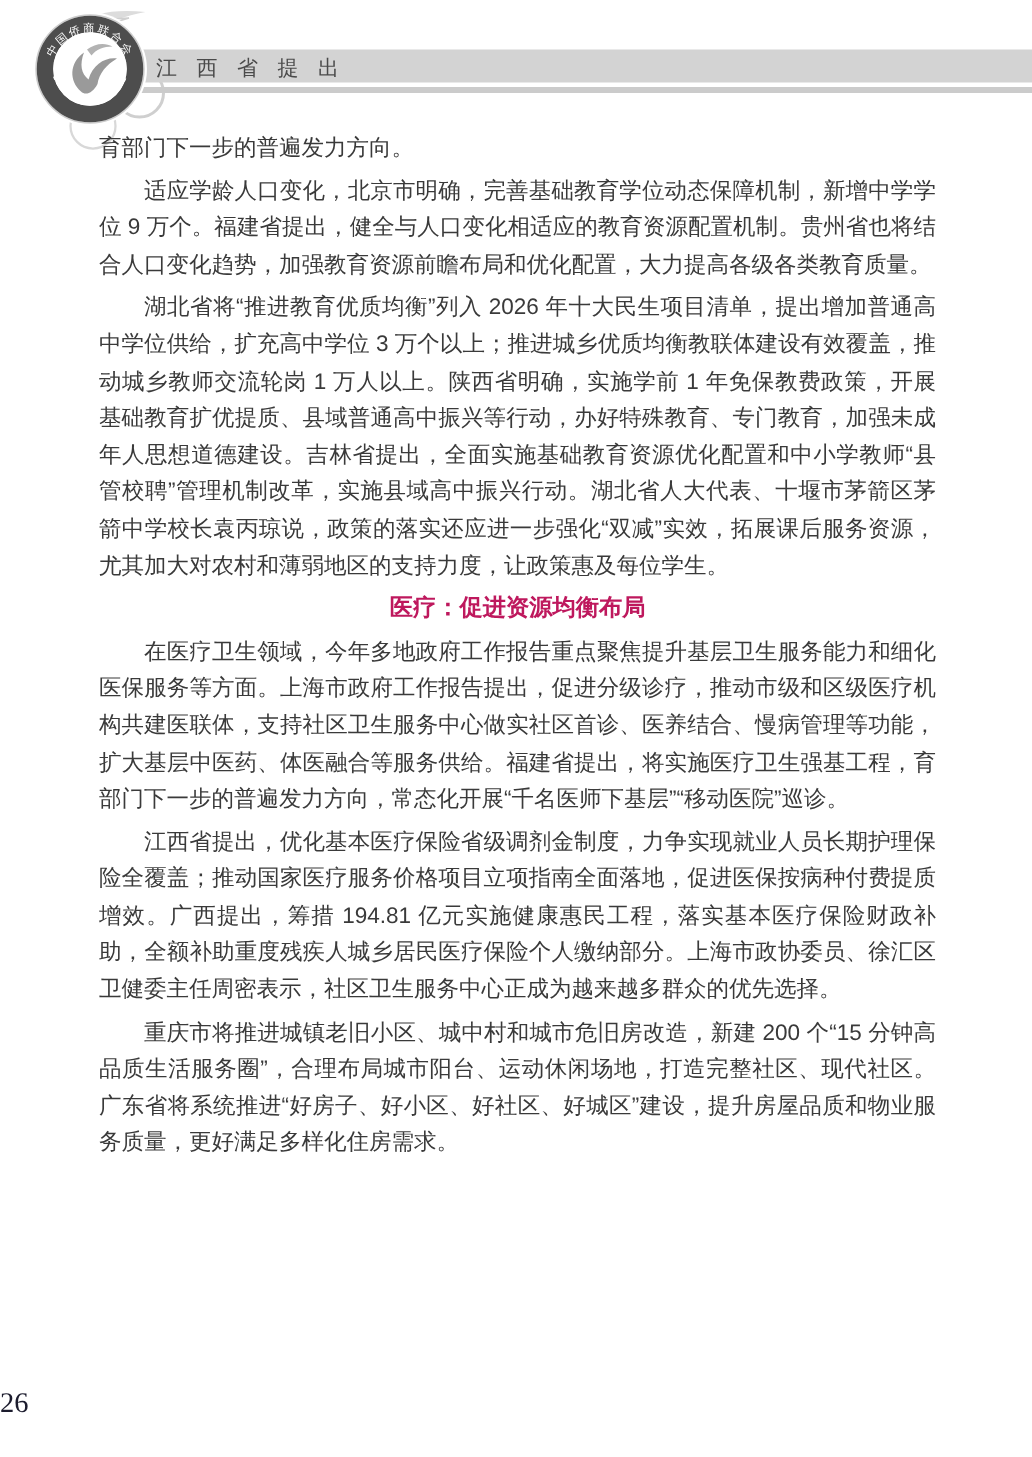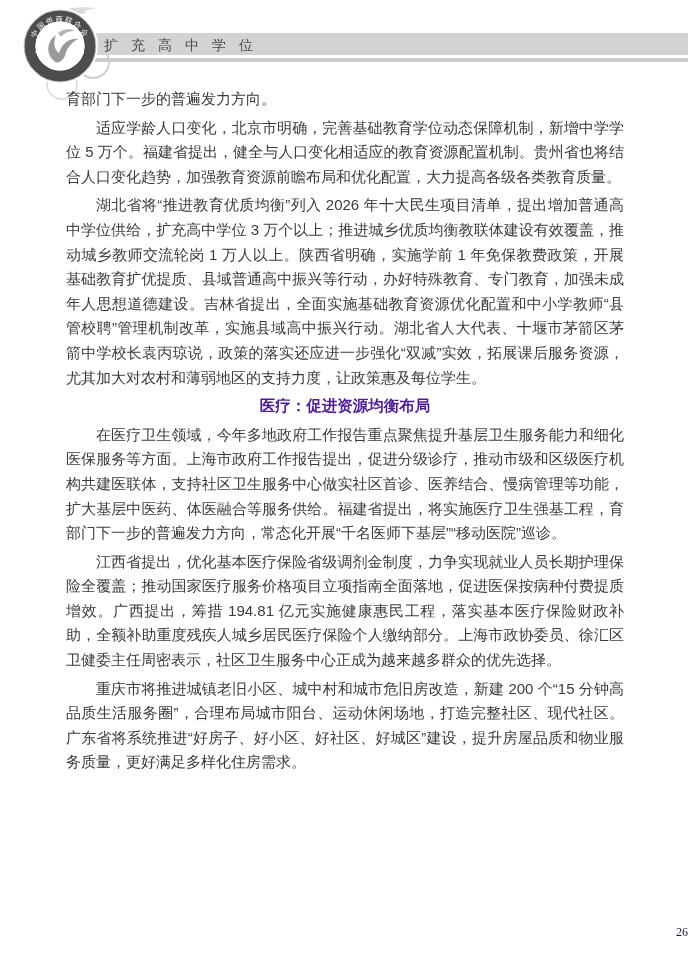--- a/index.html
+++ b/index.html
@@ -34,27 +34,27 @@
     color:#3a3a3a;
   }
   .article p{
     margin:4px;font-size:15px;line-height:24.6px;
     text-align:justify;text-indent:2em;
     font-family:"Liberation Sans","DejaVu Sans",sans-serif;
   }
   .article p.cont{text-indent:0;}
   .article h2{
     margin:0;font-size:15.5px;line-height:24.6px;
-    font-weight:bold;text-align:center;color:#4c1d95;
+    font-weight:bold;text-align:center;color:#be185d;
   }
 
   
   .page-number{
     position:absolute;top:925px;left:0;width:688px;
-    text-align:right;font-size:12px;color:#1c1c2e;
+    text-align:left;font-size:19px;color:#1c1c2e;
     font-family:"Liberation Serif","DejaVu Serif",serif;
   }
 </style>
 </head>
 <body>
 
 <div class="page">
 
   <header class="header">
 
@@ -62,21 +62,21 @@
       <path d="M 30 45 C 38 16, 62 4, 97 8 C 70 13, 52 24, 44 43 Z" fill="#dcdcdc"></path>
       <path d="M 36 41 C 45 22, 62 12, 86 12 C 67 17, 52 27, 46 41 Z" fill="#ffffff" stroke="#cfcfcf" stroke-width="1"></path>
       <circle cx="93" cy="62" r="16" fill="none" stroke="#cfcfcf" stroke-width="2"></circle>
       <circle cx="62" cy="84" r="15" fill="none" stroke="#d8d8d8" stroke-width="1.5"></circle>
     </svg>
 
     <div class="band"></div>
 
     <div class="thinbar"></div>
 
-    <div class="banner-title">扩充高中学位</div>
+    <div class="banner-title">江西省提出</div>
 
     <svg class="seal-svg" width="80" height="80" viewBox="0 0 80 80" aria-hidden="true">
       <circle cx="40" cy="40" r="38" fill="#ffffff"></circle>
       <circle cx="40" cy="40" r="36" fill="#ffffff" stroke="#cccccc" stroke-width="1"></circle>
       <circle cx="40" cy="40" r="30" fill="none" stroke="#4d4d4d" stroke-width="11"></circle>
       <circle cx="40" cy="40" r="24.5" fill="#ffffff"></circle>
 
       <path d="M34 55 C 26 48, 26 36, 36 29 C 33 37, 34 43, 39 47
                C 42 37, 50 32, 58 33 C 51 37, 46 43, 45 50
                C 42 56, 37 58, 34 55 Z" fill="#9a9a9a"></path>
@@ -89,21 +89,21 @@
       <text font-size="7.5" fill="#ffffff" letter-spacing="1.5" font-family="Liberation Sans, DejaVu Sans, sans-serif">
         <textPath href="#sealArcTop" startOffset="50%" text-anchor="middle">中国侨商联合会</textPath>
       </text>
 
       <path d="M 16 45 A 25.5 25.5 0 0 0 64 45" fill="none" stroke="#ffffff" stroke-width="1.4" stroke-dasharray="2.5 2"></path>
     </svg>
   </header>
 
   <main class="article">
     <p class="cont">育部门下一步的普遍发力方向。</p>
-    <p>适应学龄人口变化，北京市明确，完善基础教育学位动态保障机制，新增中学学位 5 万个。福建省提出，健全与人口变化相适应的教育资源配置机制。贵州省也将结合人口变化趋势，加强教育资源前瞻布局和优化配置，大力提高各级各类教育质量。</p>
+    <p>适应学龄人口变化，北京市明确，完善基础教育学位动态保障机制，新增中学学位 9 万个。福建省提出，健全与人口变化相适应的教育资源配置机制。贵州省也将结合人口变化趋势，加强教育资源前瞻布局和优化配置，大力提高各级各类教育质量。</p>
     <p>湖北省将“推进教育优质均衡”列入 2026 年十大民生项目清单，提出增加普通高中学位供给，扩充高中学位 3 万个以上；推进城乡优质均衡教联体建设有效覆盖，推动城乡教师交流轮岗 1 万人以上。陕西省明确，实施学前 1 年免保教费政策，开展基础教育扩优提质、县域普通高中振兴等行动，办好特殊教育、专门教育，加强未成年人思想道德建设。吉林省提出，全面实施基础教育资源优化配置和中小学教师“县管校聘”管理机制改革，实施县域高中振兴行动。湖北省人大代表、十堰市茅箭区茅箭中学校长袁丙琼说，政策的落实还应进一步强化“双减”实效，拓展课后服务资源，尤其加大对农村和薄弱地区的支持力度，让政策惠及每位学生。</p>
     <h2>医疗：促进资源均衡布局</h2>
     <p>在医疗卫生领域，今年多地政府工作报告重点聚焦提升基层卫生服务能力和细化医保服务等方面。上海市政府工作报告提出，促进分级诊疗，推动市级和区级医疗机构共建医联体，支持社区卫生服务中心做实社区首诊、医养结合、慢病管理等功能，扩大基层中医药、体医融合等服务供给。福建省提出，将实施医疗卫生强基工程，育部门下一步的普遍发力方向，常态化开展“千名医师下基层”“移动医院”巡诊。</p>
     <p>江西省提出，优化基本医疗保险省级调剂金制度，力争实现就业人员长期护理保险全覆盖；推动国家医疗服务价格项目立项指南全面落地，促进医保按病种付费提质增效。广西提出，筹措 194.81 亿元实施健康惠民工程，落实基本医疗保险财政补助，全额补助重度残疾人城乡居民医疗保险个人缴纳部分。上海市政协委员、徐汇区卫健委主任周密表示，社区卫生服务中心正成为越来越多群众的优先选择。</p>
     <p>重庆市将推进城镇老旧小区、城中村和城市危旧房改造，新建 200 个“15 分钟高品质生活服务圈”，合理布局城市阳台、运动休闲场地，打造完整社区、现代社区。广东省将系统推进“好房子、好小区、好社区、好城区”建设，提升房屋品质和物业服务质量，更好满足多样化住房需求。</p>
   </main>
 
   <footer>
     <div class="page-number">26</div>
   </footer>

